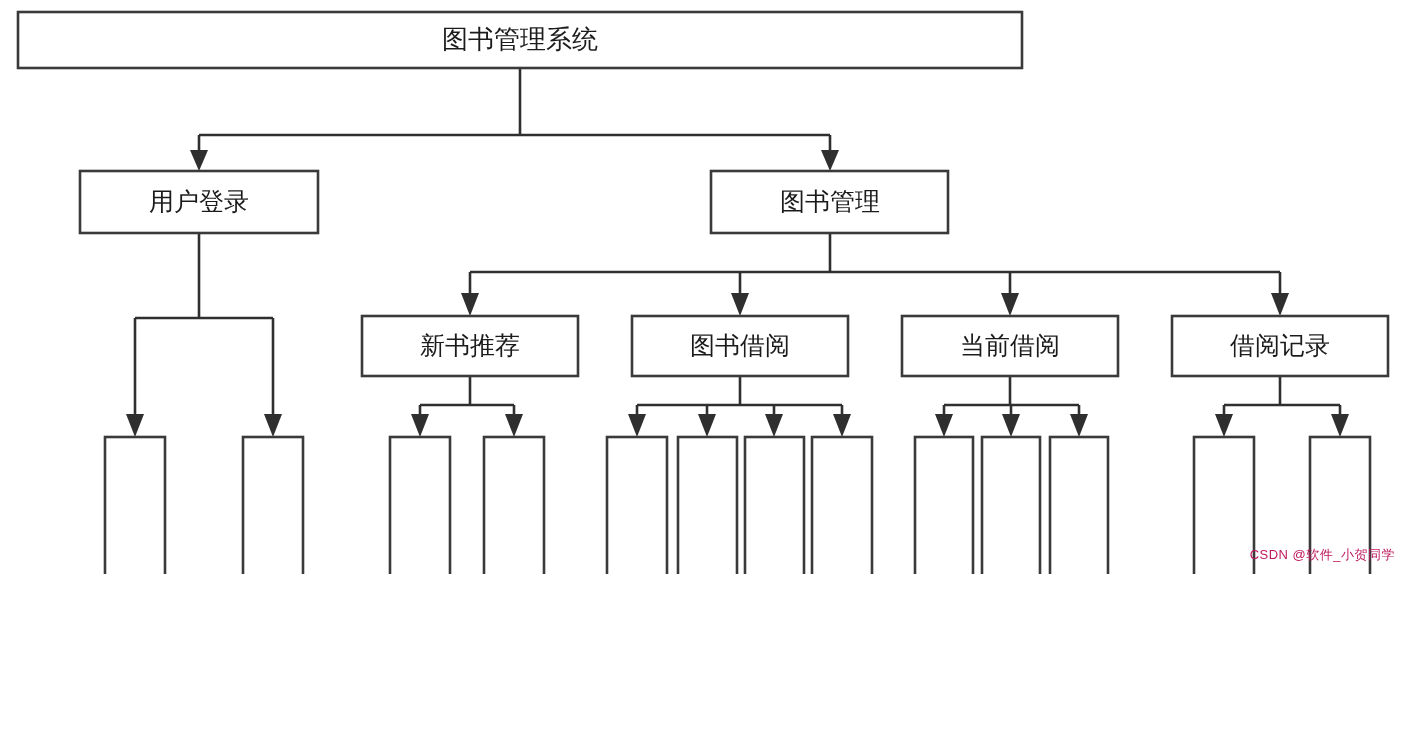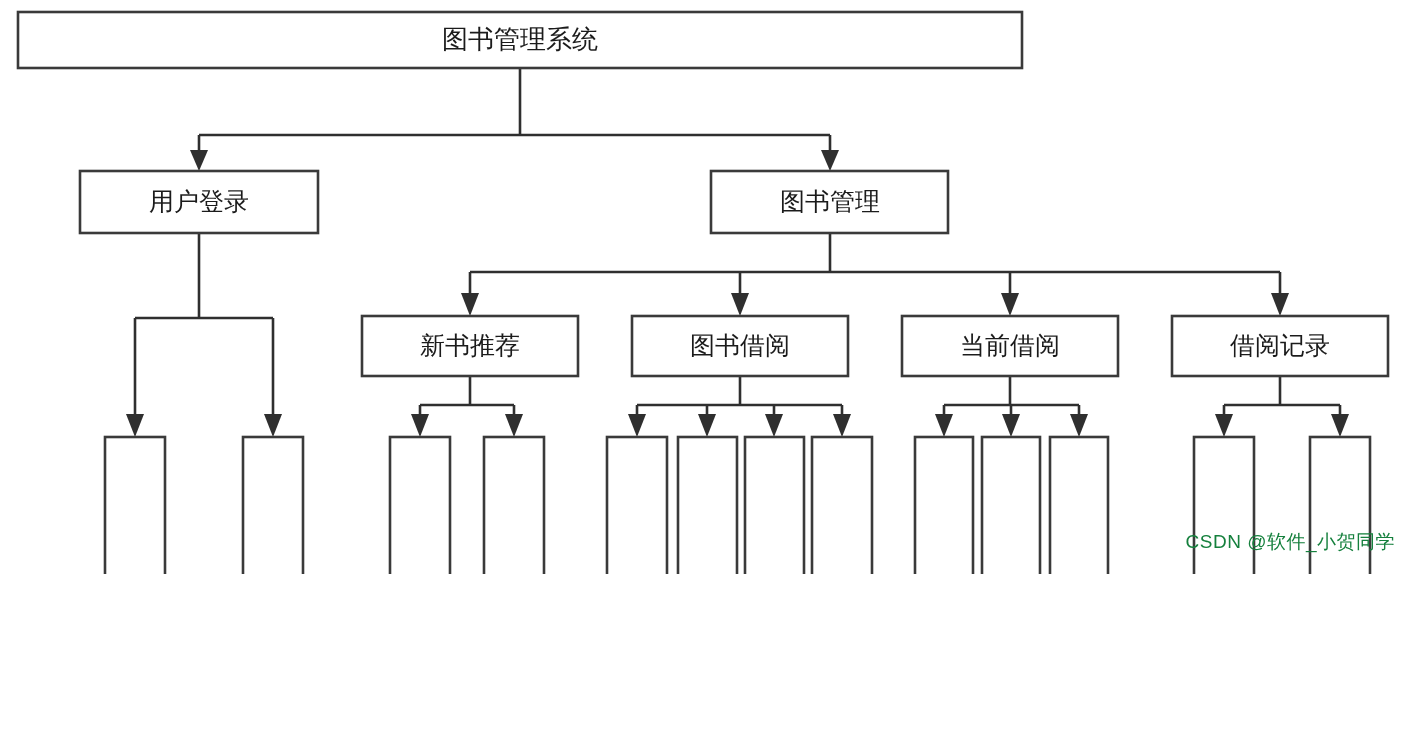--- a/index.html
+++ b/index.html
@@ -67,24 +67,24 @@
     font-size: 24px;
     line-height: 1.08;
     letter-spacing: 2px;
     color: #1b1b1b;
     white-space: nowrap;
     pointer-events: none;
   }
   .watermark {
     position: absolute;
     right: 10px;
-    bottom: 19px;
-    font-family: "Liberation Sans", "DejaVu Sans", sans-serif;
-    font-size: 19px;
-    color: #15803d;
+    bottom: 10px;
+    font-family: "Liberation Sans", "DejaVu Sans", sans-serif;
+    font-size: 13px;
+    color: #be185d;
     letter-spacing: 0.5px;
     white-space: nowrap;
   }
 </style>
 </head>
 <body>
 
 <div id="diagram-root">
 
   <svg id="flowchart" viewBox="0 0 1405 747">

